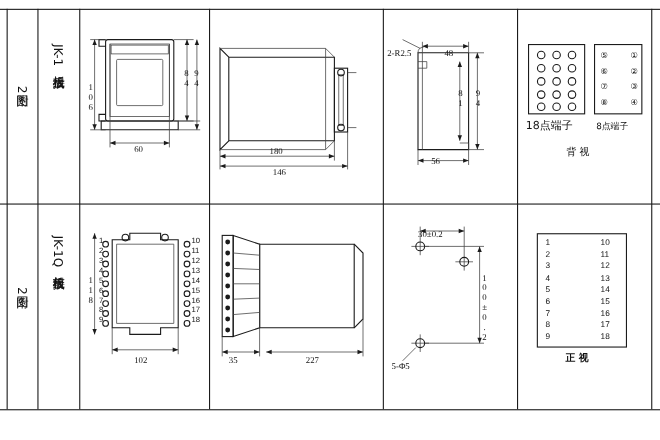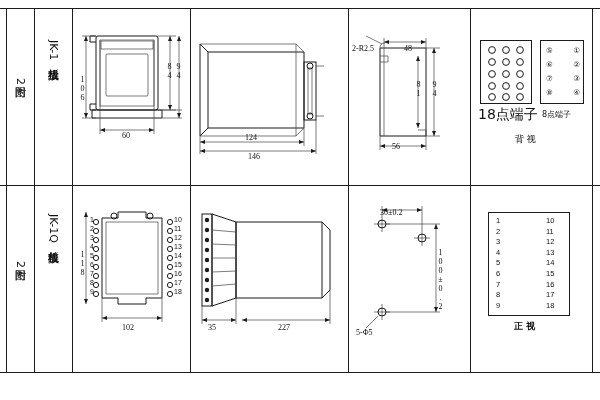--- a/index.html
+++ b/index.html
@@ -126,21 +126,21 @@
     <line class="strokefine" x1="120" y1="98" x2="120" y2="132"></line>
 
     <line class="strokefine" x1="4" y1="120" x2="108" y2="120"></line>
     <path class="fillblk" d="M4 120 l5 -2 l0 4 z"></path>
     <path class="fillblk" d="M108 120 l-5 -2 l0 4 z"></path>
 
     <line class="strokefine" x1="4" y1="129" x2="120" y2="129"></line>
     <path class="fillblk" d="M4 129 l5 -2 l0 4 z"></path>
     <path class="fillblk" d="M120 129 l-5 -2 l0 4 z"></path>
   </svg>
-  <div class="lbl" style="left:245px;top:133px;">124</div>
+  <div class="lbl" style="left:245px;top:133px;">180</div>
   <div class="lbl" style="left:248px;top:152px;">146</div>
 
   <svg style="left:360px;top:26px;width:104px;height:128px;">
 
     <path class="stroke" d="M20 22 L66 22 L66 110 L20 110 Z"></path>
     <path class="strokefine" d="M24 22 L24 110"></path>
 
     <path class="strokefine" d="M20 22 q0 -5 5 -5"></path>
     <line class="strokefine" x1="22" y1="18" x2="6" y2="10"></line>
 
@@ -191,21 +191,21 @@
         <circle cx="26" cy="34" r="3.4"></circle>
         <circle cx="40" cy="34" r="3.4"></circle>
       <circle cx="12" cy="46" r="3.4"></circle>
         <circle cx="26" cy="46" r="3.4"></circle>
         <circle cx="40" cy="46" r="3.4"></circle>
       <circle cx="12" cy="57" r="3.4"></circle>
         <circle cx="26" cy="57" r="3.4"></circle>
         <circle cx="40" cy="57" r="3.4"></circle>
     </g>
   </svg>
-  <div class="lbl cn" style="left:478px;top:110px;font-size:14px;text-align:right;">18点端子</div>
+  <div class="lbl cn" style="left:478px;top:110px;font-size:10px;text-align:right;">18点端子</div>
 
   <div class="box" style="left:540px;top:40px;width:44px;height:64px;"></div>
   <div style="position:absolute;left:546px;top:44px;width:34px;font-size:7.5px;line-height:14px;color:#111;">
     <div style="display:flex;justify-content:space-between;">
       <span>⑤</span>
       <span>①</span>
     </div>
     <div style="display:flex;justify-content:space-between;">
       <span>⑥</span>
       <span>②</span>

